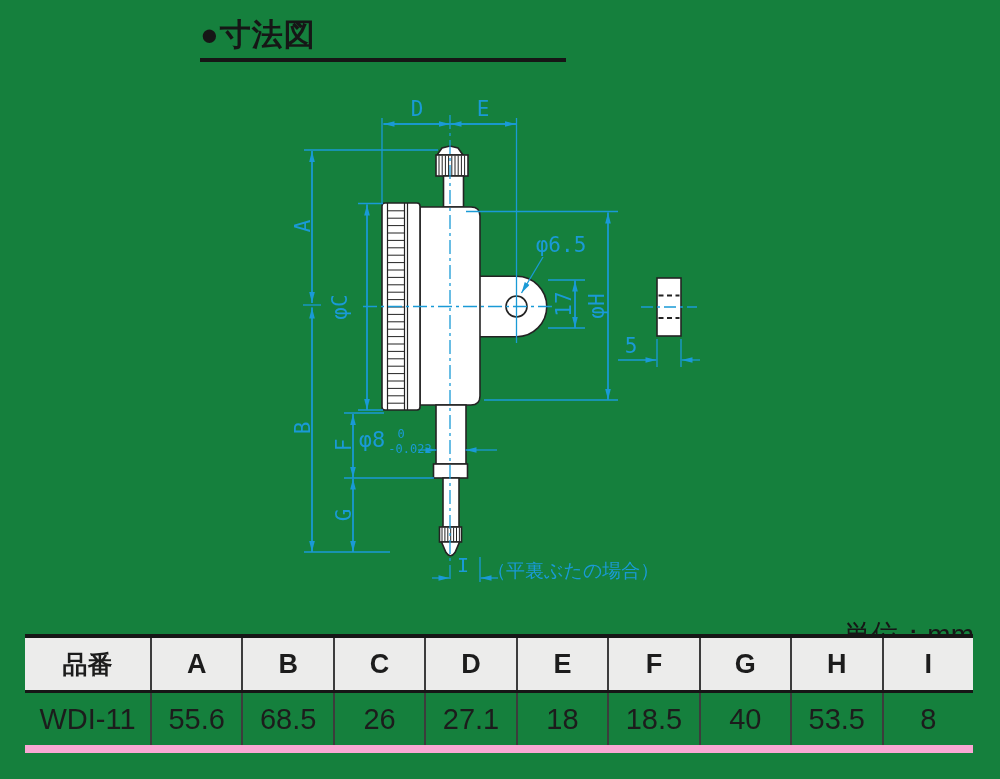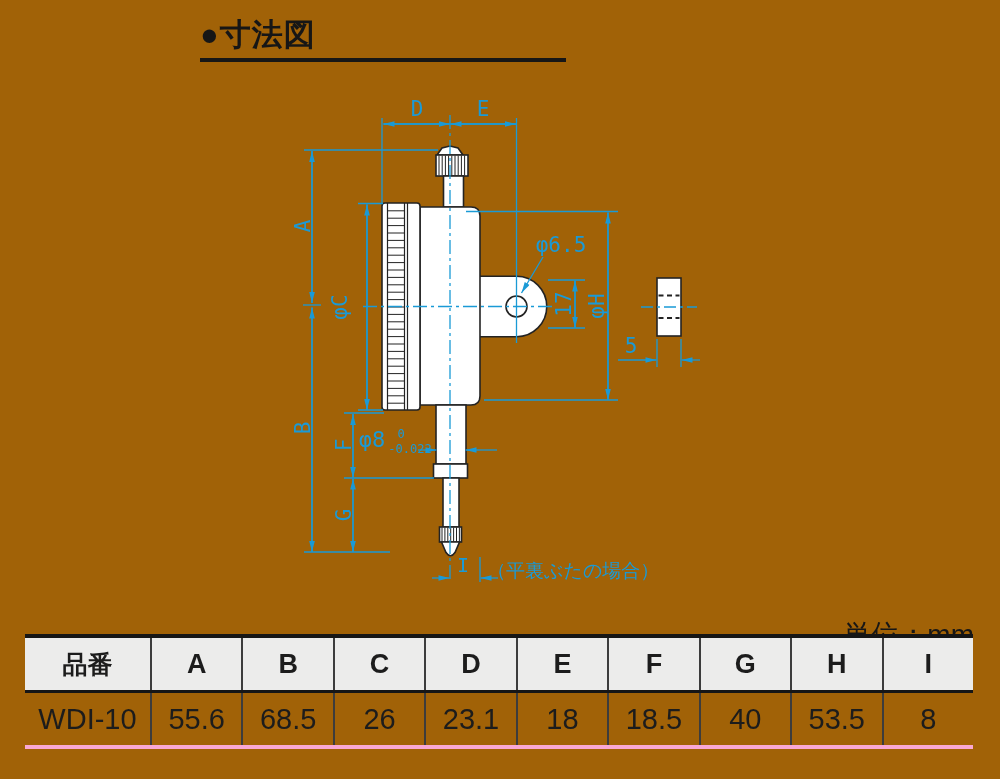--- a/index.html
+++ b/index.html
@@ -1,32 +1,32 @@
 <!DOCTYPE html>
 <html><head>
 <meta charset="utf-8">
 <style>
   html,body{margin:0;padding:0;background:#ffffff;}
-  #page{position:relative;width:1000px;height:779px;background:#a16207;overflow:hidden;
+  #page{position:relative;width:1000px;height:779px;background:#15803d;overflow:hidden;
         font-family:"Liberation Sans", sans-serif;}
 
   
   #title{position:absolute;left:200px;top:14px;font-size:31px;font-weight:bold;color:#161616;
          letter-spacing:1px;white-space:nowrap;}
   #title-underline{position:absolute;left:200px;top:58px;width:366px;height:4px;background:#161616;}
 
   
   #units{position:absolute;right:26px;top:616px;font-size:28px;font-weight:normal;color:#161616;}
 
   
   #drawing{position:absolute;left:0;top:0;}
 
   
   #spec-table{position:absolute;left:25px;top:634px;width:948px;
-              border-top:4px solid #161616;border-bottom:4px solid #f9a8d4;color:#1c1c1c;}
+              border-top:4px solid #161616;border-bottom:8px solid #f9a8d4;color:#1c1c1c;}
   .tr{display:flex;}
   .tr.head-row{background:#ececeb;border-bottom:3px solid #161616;}
   .td{flex:1 1 0;display:flex;align-items:center;justify-content:center;
       border-left:2px solid #3c3c3c;box-sizing:border-box;}
   .td.first{border-left:none;flex:0 0 125px;}
   .head-row .td{height:52px;font-weight:bold;font-size:27px;}
   .head-row .td.first{font-size:25px;}
   .data-row .td{height:52px;font-size:29px;}
 </style>
 </head>
@@ -167,25 +167,25 @@
       <div class="td">B</div>
       <div class="td">C</div>
       <div class="td">D</div>
       <div class="td">E</div>
       <div class="td">F</div>
       <div class="td">G</div>
       <div class="td">H</div>
       <div class="td">I</div>
     </div>
     <div class="tr data-row">
-      <div class="td first">WDI-10</div>
+      <div class="td first">WDI-11</div>
       <div class="td">55.6</div>
       <div class="td">68.5</div>
       <div class="td">26</div>
-      <div class="td">23.1</div>
+      <div class="td">27.1</div>
       <div class="td">18</div>
       <div class="td">18.5</div>
       <div class="td">40</div>
       <div class="td">53.5</div>
       <div class="td">8</div>
     </div>
   </div>
 
 </div>
 

